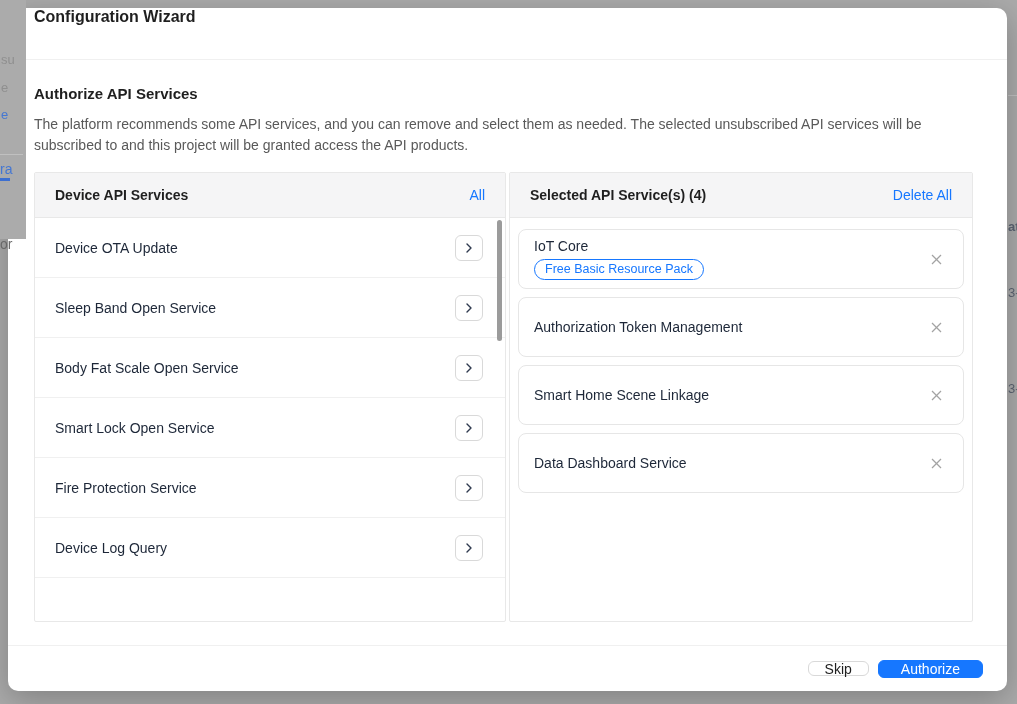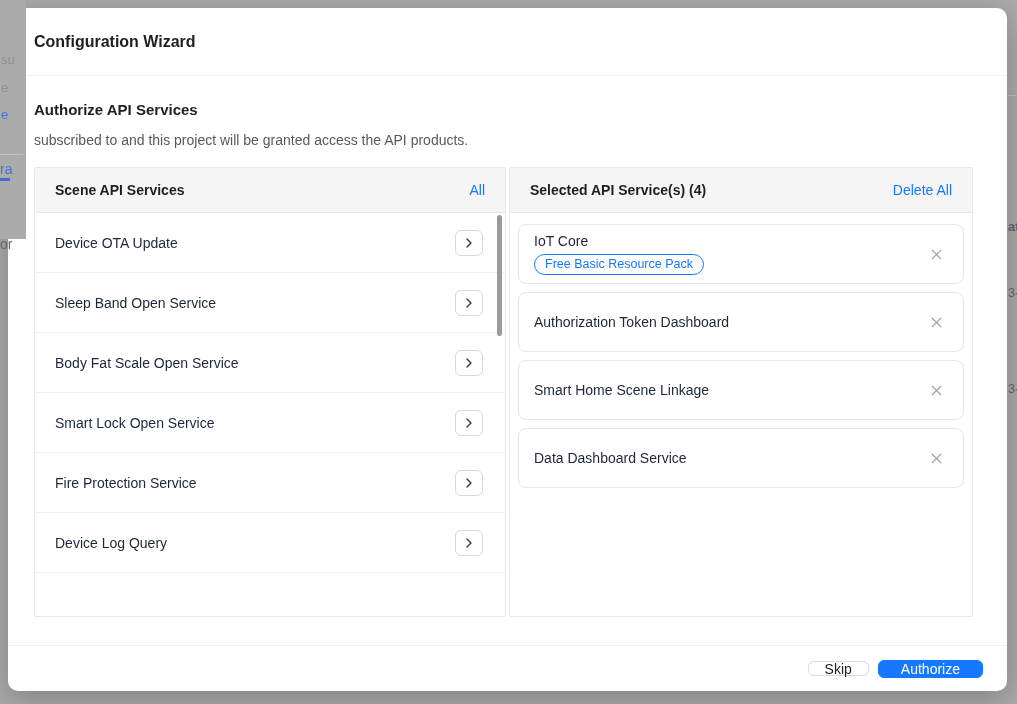--- a/index.html
+++ b/index.html
@@ -22,21 +22,21 @@
     background:#ababab; z-index:5;
   }
   
   .modal {
     position:absolute; left:8px; top:8px; width:999px; height:683px;
     background:#ffffff; border-radius:10px;
     box-shadow:0 8px 32px rgba(0,0,0,0.25);
     z-index:2;
   }
   .modal-header {
-    height:68px; display:flex; align-items:center;
+    height:52px; display:flex; 
     padding-left:26px; border-bottom:1px solid #f0f0f0;
   }
   .modal-title { font-size:16px; font-weight:700; color:#1f1f1f; }
   .modal-body { padding:25px 31px 0 26px; }
   .section-heading { font-size:15px; font-weight:700; color:#1f1f1f; margin-bottom:12px; }
   .section-desc { font-size:14px; color:#595959; line-height:21px; margin-bottom:16px; }
   .section-desc span { display:block; white-space:nowrap; }
   
   .panels { display:flex; gap:3px; height:450px; }
   .panel { border:1px solid #e8e8e8; background:#fff; border-radius:2px; display:flex; flex-direction:column; }
@@ -99,28 +99,29 @@
 <span class="frag frag-right" style="left:1008px; top:381px; font-weight:400;">3-</span>
 
 <div class="modal">
   <div class="modal-header">
     <span class="modal-title">Configuration Wizard</span>
   </div>
 
   <div class="modal-body">
     <div class="section-heading">Authorize API Services</div>
     <div class="section-desc">
+      <span>The platform recommends some API services, and you can remove and select them as needed. The selected unsubscribed API services will be</span>
       <span>subscribed to and this project will be granted access the API products.</span>
     </div>
 
     <div class="panels">
 
       <div class="panel panel-left">
         <div class="panel-header">
-          <span class="panel-header-title">Scene API Services</span>
+          <span class="panel-header-title">Device API Services</span>
           <span class="panel-link">All</span>
         </div>
         <div class="panel-body">
           <div class="svc-row">
             <span class="svc-name">Device OTA Update</span>
             <button class="chev-btn">
               <svg width="10" height="10" viewBox="0 0 10 10">
                   <polyline points="3,1 7,5 3,9" fill="none" stroke="#2f3a4f" stroke-width="1.4" stroke-linecap="round" stroke-linejoin="round"></polyline>
                 </svg>
             </button>
@@ -182,21 +183,21 @@
             </div>
             <button class="close-btn">
               <svg width="13" height="13" viewBox="0 0 13 13">
                   <line x1="2" y1="2" x2="11" y2="11" stroke="#a3a3a3" stroke-width="1.2"></line>
                   <line x1="11" y1="2" x2="2" y2="11" stroke="#a3a3a3" stroke-width="1.2"></line>
                 </svg>
             </button>
           </div>
           <div class="card">
             <div class="card-main">
-              <span class="card-name">Authorization Token Dashboard</span>
+              <span class="card-name">Authorization Token Management</span>
             </div>
             <button class="close-btn">
               <svg width="13" height="13" viewBox="0 0 13 13">
                   <line x1="2" y1="2" x2="11" y2="11" stroke="#a3a3a3" stroke-width="1.2"></line>
                   <line x1="11" y1="2" x2="2" y2="11" stroke="#a3a3a3" stroke-width="1.2"></line>
                 </svg>
             </button>
           </div>
           <div class="card">
             <div class="card-main">

